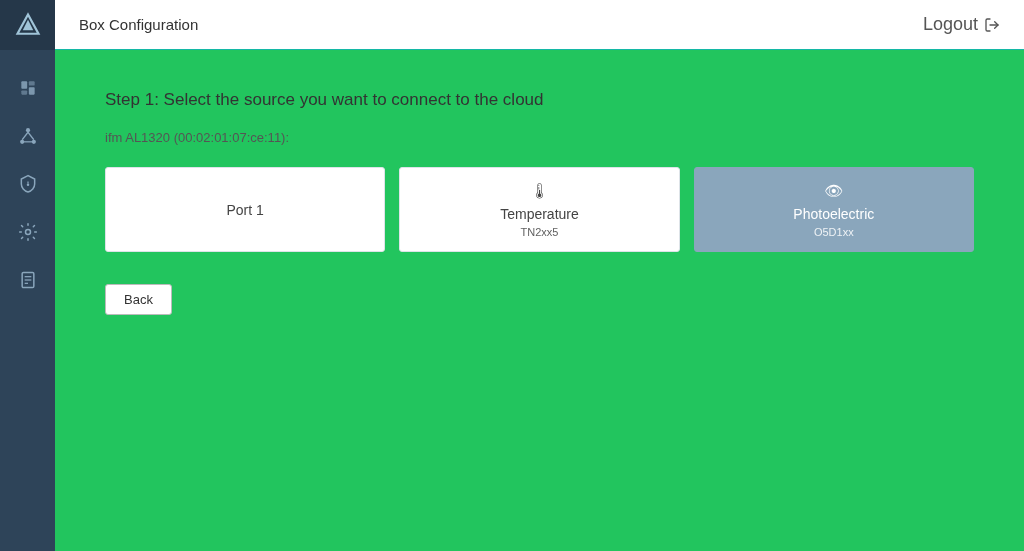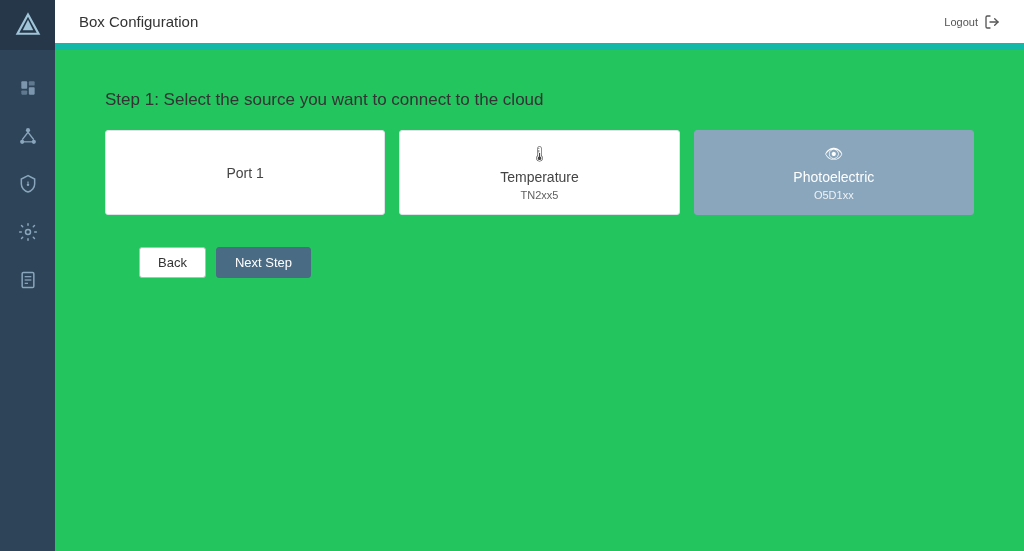--- a/index.html
+++ b/index.html
@@ -54,37 +54,37 @@
     .main {
       flex: 1;
       display: flex;
       flex-direction: column;
     }
 
     
     .header {
       height: 50px;
       background: #ffffff;
-      border-bottom: 7px solid #14b8a6;
+      border-bottom: 1px solid #14b8a6;
       display: flex;
       align-items: center;
       justify-content: space-between;
       padding: 0 24px;
       flex-shrink: 0;
     }
     .header-title {
       font-size: 15px;
       color: #333;
       font-weight: 400;
     }
     .header-logout {
       display: flex;
       align-items: center;
       gap: 6px;
-      font-size: 11px;
+      font-size: 18px;
       color: #555;
       cursor: pointer;
     }
 
     
     .content {
       flex: 1;
       background: #22c55e;
       padding: 40px 50px;
       overflow-y: auto;
@@ -139,21 +139,20 @@
     }
     .port-card-icon {
       font-size: 15px;
       margin-bottom: 2px;
     }
 
     
     .button-row {
       display: flex;
       gap: 10px;
-      margin-left: 34px;
     }
     .btn {
       padding: 7px 18px;
       border-radius: 3px;
       font-size: 13px;
       cursor: pointer;
       border: 1px solid #bbb;
       background: #fff;
       color: #333;
     }
@@ -230,20 +229,21 @@
       <svg width="16" height="16" viewBox="0 0 24 24" fill="none" stroke="#555" stroke-width="2" stroke-linecap="round" stroke-linejoin="round">
         <path d="M9 21H5a2 2 0 0 1-2-2V5a2 2 0 0 1 2-2h4"></path>
         <polyline points="16 17 21 12 16 7"></polyline>
         <line x1="21" y1="12" x2="9" y2="12"></line>
       </svg>
     </div>
   </header>
 
   <div class="content">
     <p class="step-title">Step 1: Select the source you want to connect to the cloud</p>
+    <p class="device-label">ifm AL1320 (00:02:01:07:ce:11):</p>
 
     <div class="port-cards">
 
       <div class="port-card">
         <span class="port-card-name">Port 1</span>
       </div>
 
       <div class="port-card">
         <span class="port-card-icon">🌡</span>
         <span class="port-card-name">Temperature</span>
@@ -253,16 +253,15 @@
 
       <div class="port-card selected">
         <span class="port-card-icon">👁</span>
         <span class="port-card-name">Photoelectric</span>
         <span class="port-card-sub">O5D1xx</span>
       </div>
     </div>
 
     <div class="button-row">
       <button class="btn">Back</button>
-      <button class="btn btn-primary">Next Step</button>
     </div>
   </div>
 </div>
 
 </body></html>

